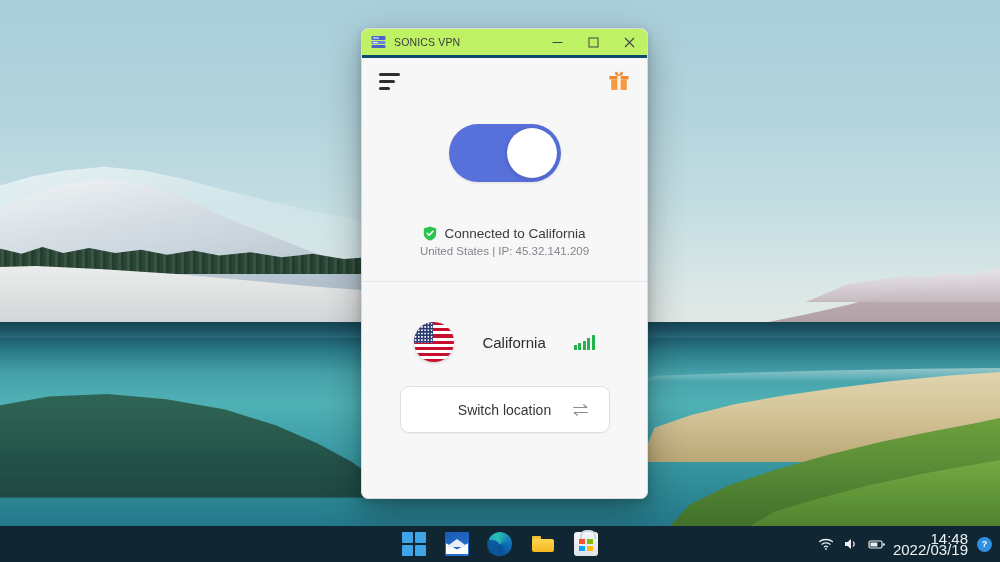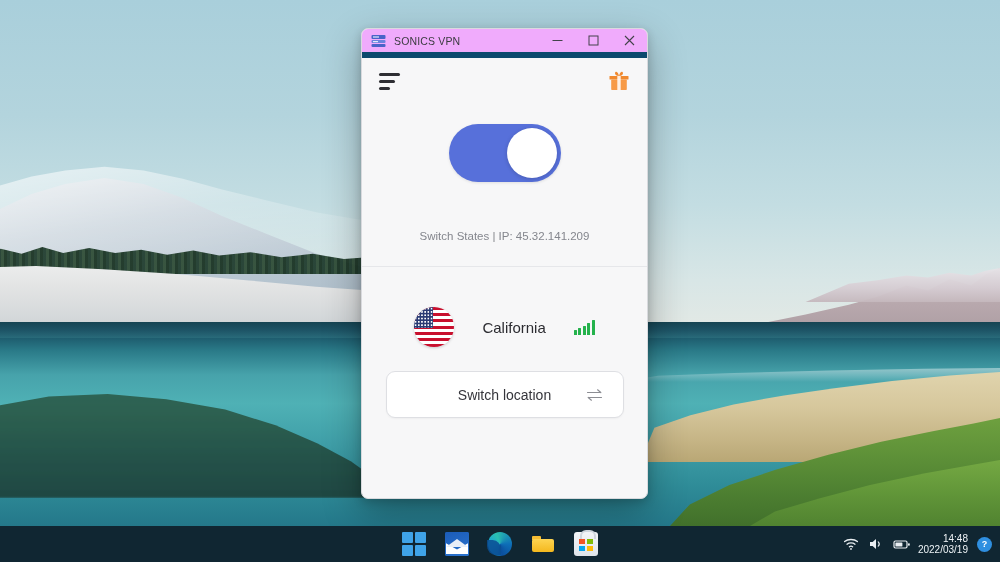--- a/index.html
+++ b/index.html
@@ -163,41 +163,41 @@
     display:grid; grid-template-columns:1fr 1fr; grid-template-rows:1fr 1fr; gap:1.5px;
   }
   .ico-store-grid i { display:block; }
 
   #tray {
     position:absolute; right:8px; top:0; height:36px;
     display:flex; align-items:center; gap:9px; color:#e9eef2;
   }
   .tray-ico { width:16px; height:16px; cursor:pointer; }
   .tray-clock {
-    text-align:right; font-size:10px; line-height:11.5px; color:#eef3f6; cursor:pointer;
+    text-align:right; font-size:15px; line-height:11.5px; color:#eef3f6; cursor:pointer;
     font-family:"Liberation Sans", sans-serif;
   }
   .tray-help {
     width:15px; height:15px; border-radius:50%; background:#2f8fe0;
     color:#fff; font-size:9px; font-weight:bold;
     display:flex; align-items:center; justify-content:center; cursor:pointer;
   }
 
   
   #vpn-window {
     position:absolute; left:361px; top:28px; width:287px; height:471px;
     background:#f7f7f8;
     border:1px solid #d9dade;
     border-radius:7px;
     box-shadow:0 14px 38px rgba(0,0,0,.30), 0 3px 10px rgba(0,0,0,.18);
     overflow:hidden;
     display:flex; flex-direction:column;
   }
   .titlebar {
-    height:29px; background:#f0abfc; border-bottom:6px solid #0c4a6e;
+    height:29px; background:#bef264; border-bottom:3px solid #0c4a6e;
     display:flex; align-items:center; padding-left:9px; flex:0 0 auto;
   }
   .app-icon { width:15px; height:14px; margin-right:8px; position:relative; }
   .app-title {
     font-size:10.5px; color:#3b3b40; letter-spacing:.15px; flex:1;
   }
   .win-btns { display:flex; height:29px; }
   .win-btn {
     width:36px; height:29px; display:flex; align-items:center; justify-content:center;
     cursor:pointer;
@@ -254,21 +254,21 @@
     position:absolute; left:0; top:0; width:19px; height:21px; background:#2a3b74;
     background-image:
       radial-gradient(circle, #fff 0.7px, transparent 0.9px);
     background-size:3.2px 3.3px;
   }
   .loc-name { font-size:15px; color:#2c2c31; }
   .signal { display:flex; align-items:flex-end; gap:1.7px; height:15px; }
   .signal i { width:2.8px; background:#24b24c; border-radius:.5px; display:block; }
 
   .switch-btn {
-    margin-top:24px; width:238px; height:47px; border-radius:9px;
+    margin-top:24px; width:210px; height:47px; border-radius:9px;
     background:#fff; border:1px solid #dedfe3;
     display:flex; align-items:center; justify-content:center;
     position:relative; cursor:pointer;
     box-shadow:0 1px 2px rgba(0,0,0,.04);
   }
   .switch-btn span { font-size:14px; color:#35353b; }
   .swap-icon { position:absolute; right:20px; width:17px; height:14px; }
 </style>
 </head>
 <body>
@@ -337,21 +337,30 @@
         <path d="M11 6 C13.5 6 15 4.5 15 3.2 C15 2.2 14.2 1.6 13.3 1.9 C12.2 2.3 11.4 4 11 6 Z" fill="#f0892f"></path>
       </svg>
     </div>
   </div>
 
   <div class="panel-top">
     <div class="toggle">
       <div class="knob"></div>
     </div>
     <div class="status-wrap">
-      <div class="status-line2">Switch States | IP: 45.32.141.209</div>
+      <div class="status-line1">
+        <span class="shield">
+          <svg width="14" height="15" viewBox="0 0 14 15">
+            <path d="M7 0.6 L13.2 2.6 L13.2 7.4 C13.2 11 10.6 13.6 7 14.5 C3.4 13.6 0.8 11 0.8 7.4 L0.8 2.6 Z" fill="#2dc44d"></path>
+            <path d="M4.2 7.3 L6.2 9.3 L9.9 5.2" stroke="#ffffff" stroke-width="1.5" fill="none" stroke-linecap="round" stroke-linejoin="round"></path>
+          </svg>
+        </span>
+        <span>Connected to California</span>
+      </div>
+      <div class="status-line2">United States | IP: 45.32.141.209</div>
     </div>
   </div>
 
   <div class="panel-bottom">
     <div class="loc-row">
       <span class="flag">
         <span class="stripes"></span>
         <span class="canton"></span>
       </span>
       <span class="loc-name">California</span>

